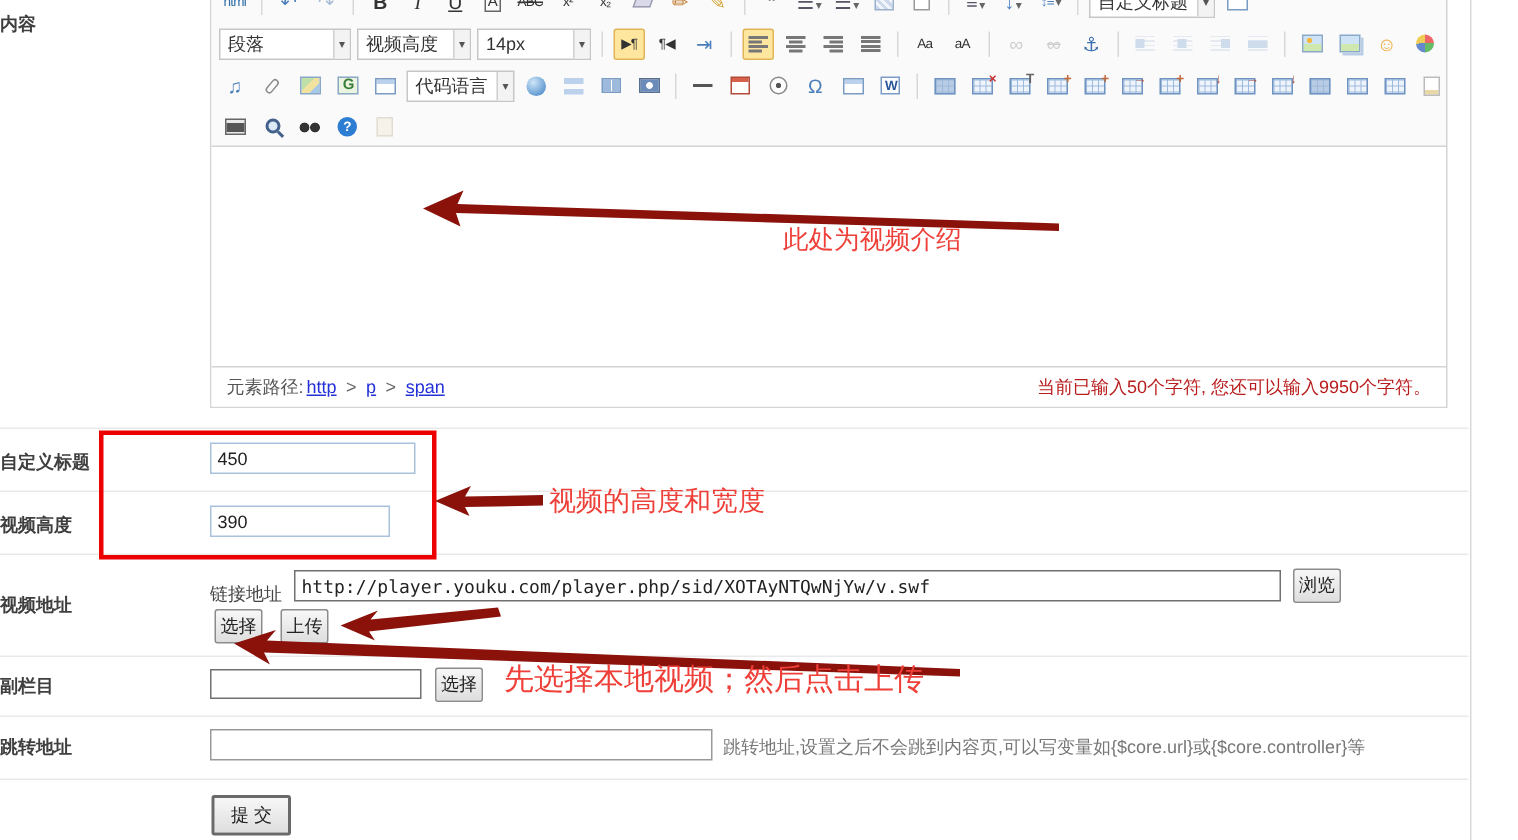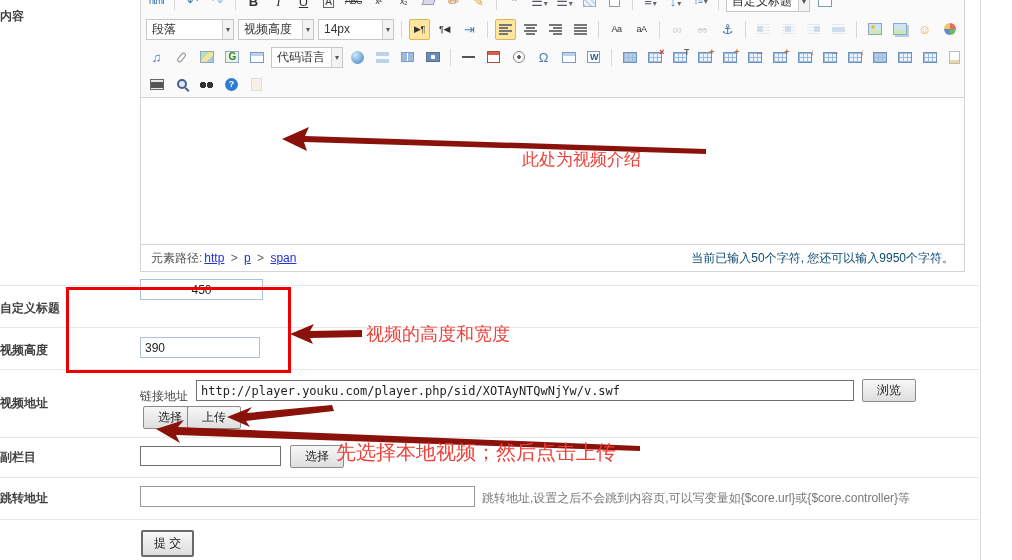--- a/index.html
+++ b/index.html
@@ -104,33 +104,33 @@
   .sh.help::after{content:'?';position:absolute;left:0;top:0;width:13px;text-align:center;
       font:bold 9px/13px "Liberation Sans",sans-serif;color:#fff;}
   .sh.paste{width:11px;height:13px;border:1px solid #c8b8a0;background:#f3ead8;}
 
   .ed-content{height:146px;position:relative;background:#fff;cursor:text;}
   .statusbar{height:26px;border-top:1px solid #d4d4d4;display:flex;justify-content:space-between;
              align-items:center;padding:0 10px;background:#fff;font-size:12px;}
   .pathwrap{color:#555;}
   .pathwrap a{color:#2430d8;text-decoration:underline;cursor:pointer;margin:0 2px;}
   .path-sep{color:#666;margin:0 1px;}
-  .charcount{color:#0c4a6e;}
+  .charcount{color:#b91c1c;}
 
   
   .flabel{position:absolute;left:0;width:128px;font-weight:bold;color:#3f3f3f;}
   .sublabel{position:absolute;color:#444;}
   .tin{position:absolute;box-sizing:border-box;font-size:12px;color:#222;padding:1px 4px;background:#fff;}
   .tin.blue{border:1px solid #a9c1dd;}
   .tin.dark{border:1px solid #707070;}
   .tin.gray{border:1px solid #999;}
   .mono{font-family:"DejaVu Sans Mono","Liberation Mono",monospace;font-size:12px;}
   .btn{position:absolute;box-sizing:border-box;font-size:12px;color:#222;
        background:linear-gradient(#f7f7f7,#dedede);border:1px solid #8b8b8b;border-radius:2px;
-       padding:2px 14px;cursor:pointer;font-family:inherit;}
+       padding:2px 3px;cursor:pointer;font-family:inherit;}
   .btn.submit{border:2px solid #6a6a6a;padding:3px 11px;}
   .helptext{position:absolute;color:#777;font-size:12px;}
 
   
   .redbox{position:absolute;left:66px;top:287px;width:219px;height:80px;border:3px solid #ec0000;
           z-index:4;pointer-events:none;}
   .rednote{position:absolute;z-index:6;color:#ee3f38;font-family:"Liberation Serif","DejaVu Serif",serif;
            pointer-events:none;white-space:nowrap;}
   #arrows{position:absolute;left:0;top:0;z-index:5;pointer-events:none;}
 </style>
@@ -425,21 +425,21 @@
     <div class="ed-content"></div>
     <div class="statusbar">
       <div class="pathwrap">
         <span>元素路径:</span><span id="pathlinks"><a>http</a><span class="path-sep"> &gt; </span><a>p</a><span class="path-sep"> &gt; </span><a>span</a></span>
       </div>
       <span class="charcount">当前已输入50个字符, 您还可以输入9950个字符。</span>
     </div>
   </div>
 
   <div class="flabel" style="top:300px">自定义标题</div>
-  <input class="tin blue" style="left: 140px; top: 279px; width: 123px; height: 21px; text-align: center;" type="text" value="450">
+  <input class="tin blue" style="left: 140px; top: 295px; width: 137px; height: 21px;" type="text" value="450">
 
   <div class="flabel" style="top:342px">视频高度</div>
   <input class="tin blue" style="left: 140px; top: 337px; width: 120px; height: 21px;" type="text" value="390">
 
   <div class="flabel" style="top:395px">视频地址</div>
   <div class="sublabel" style="left:140px;top:388px">链接地址</div>
   <input class="tin dark mono" style="left: 196px; top: 380px; width: 658px; height: 21px;" type="text" value="http://player.youku.com/player.php/sid/XOTAyNTQwNjYw/v.swf">
   <button class="btn" style="left:862px;top:379px">浏览</button>
   <button class="btn" style="left:143px;top:406px">选择</button>
   <button class="btn" style="left:187px;top:406px">上传</button>

